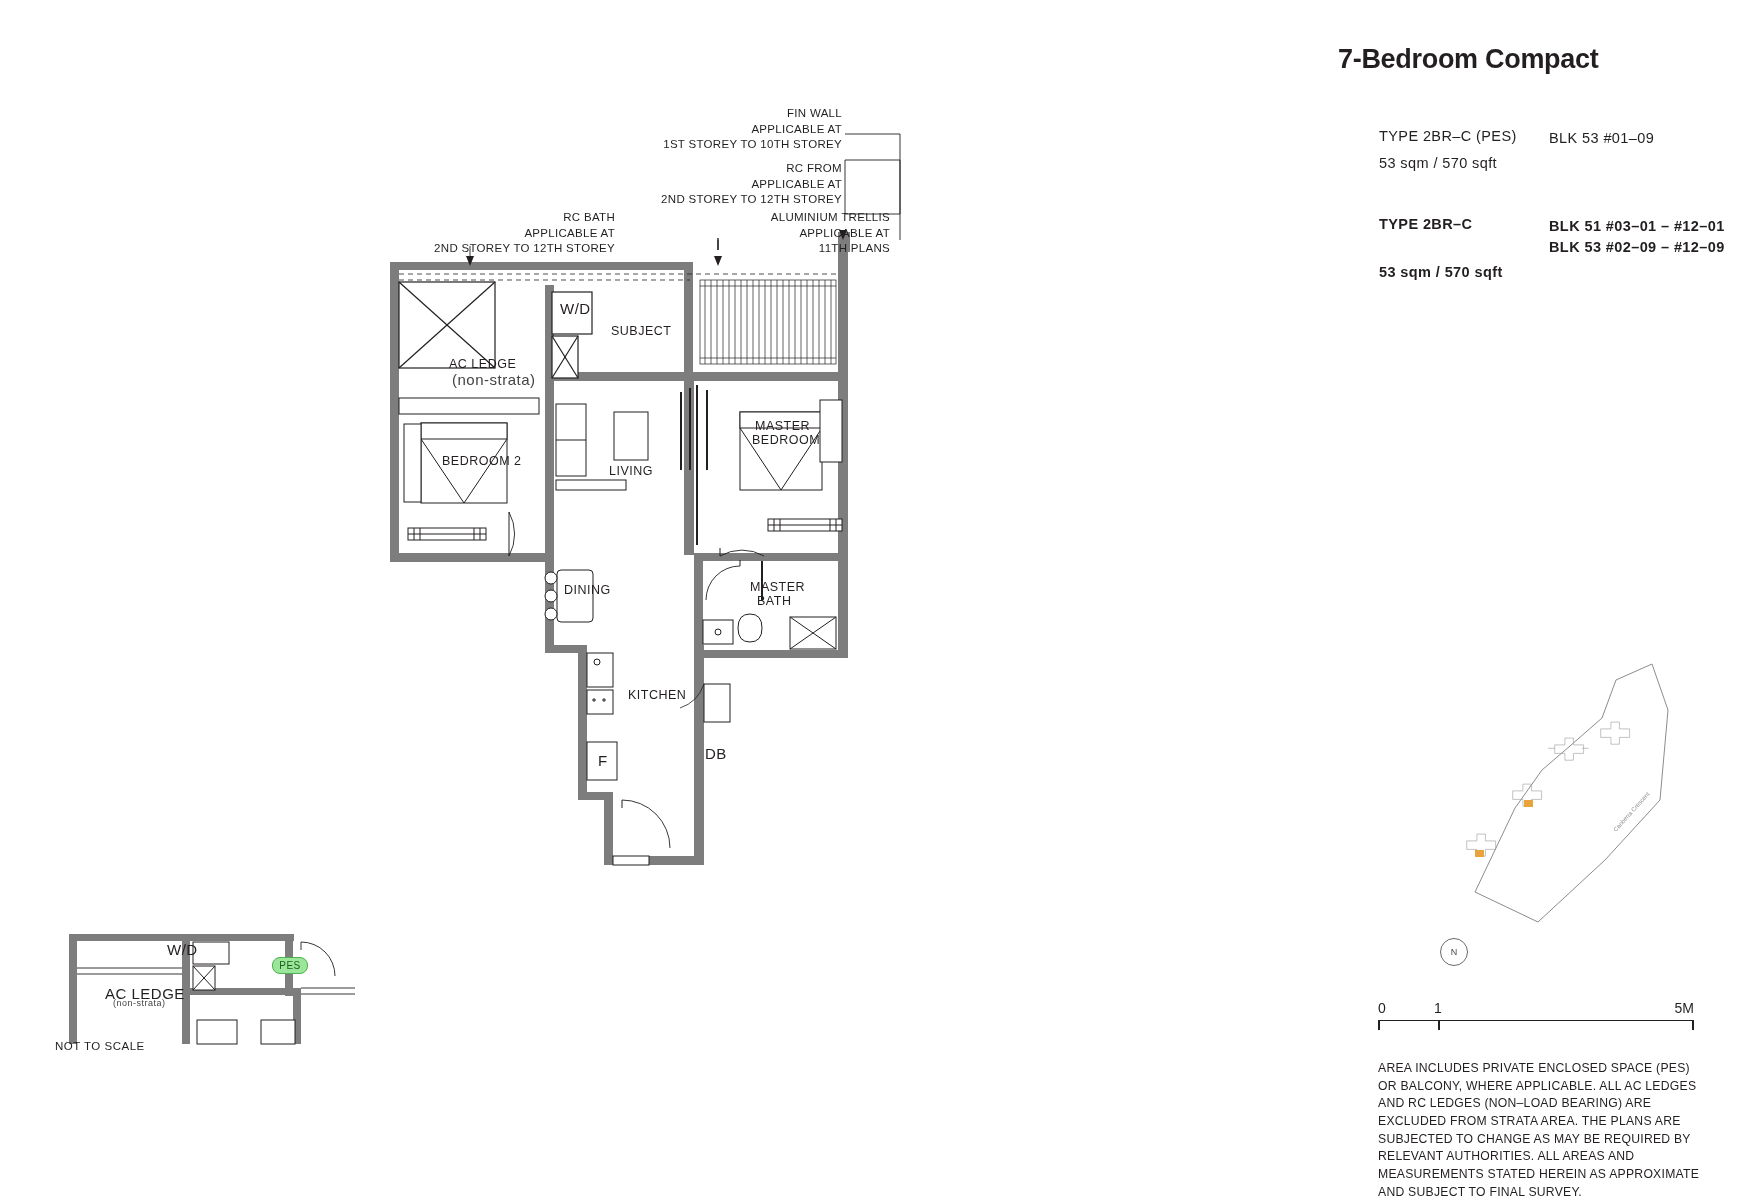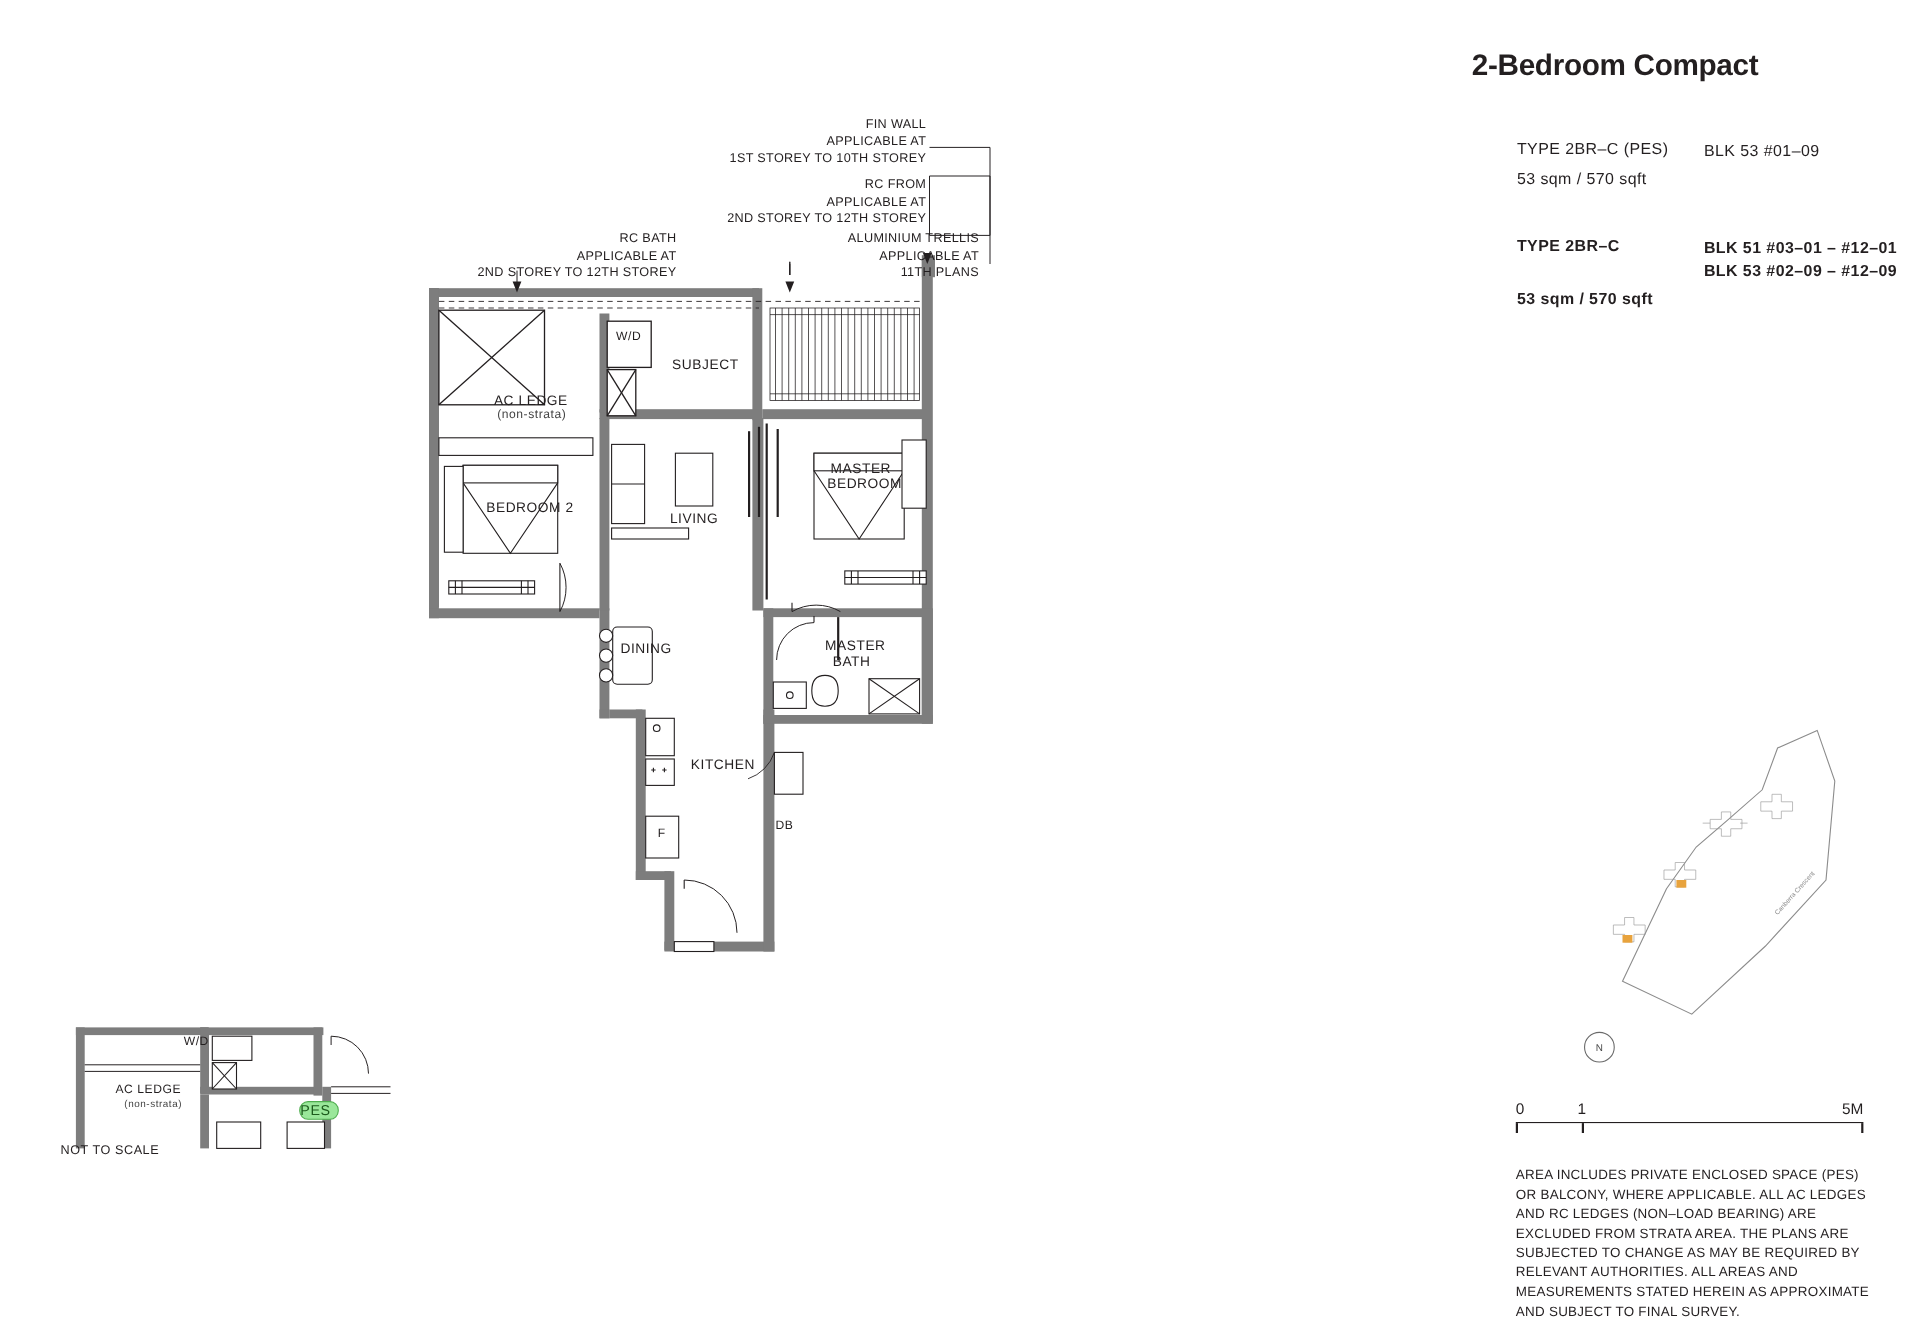--- a/index.html
+++ b/index.html
@@ -34,29 +34,29 @@
     font-size:12.2px;line-height:1.45;letter-spacing:0.25px;
   }
   
   #keyplan{left:1420px;top:650px;width:270px;height:290px;}
   #compass{left:1440px;top:938px;width:26px;height:26px;border:1.3px solid #6a6a6a;border-radius:50%;
            font-size:9px;text-align:center;line-height:26px;color:#4a4a4a;}
   
   #plan{left:0;top:0;width:1000px;height:1000px;}
   
   .plabel{font-size:12.5px;letter-spacing:0.5px;color:#231f20;}
-  .plabel.small{font-size:11px;}
+  .plabel.small{font-size:15px;}
   .callout{font-size:11.5px;line-height:1.35;letter-spacing:0.3px;text-align:right;}
   
   #inset{left:55px;top:920px;width:340px;height:130px;}
   #notscale{left:55px;top:1040px;font-size:11.5px;letter-spacing:0.5px;}
   #pes-pill{
     left:272px;top:957px;width:34px;height:15px;border-radius:8px;
     background:#9ae79a;border:1px solid #4fae4f;color:#1d5c1d;
-    font-size:13px;text-align:left;line-height:15px;letter-spacing:0.5px;margin-top:44px;
+    font-size:10px;text-align:center;line-height:15px;letter-spacing:0.5px;
   }
 </style>
 </head>
 <body>
 
 <svg class="abs" id="plan" viewBox="0 0 1000 1000" width="1000" height="1000">
   <g fill="none" stroke="#231f20" stroke-width="1">
 
     <g fill="#7d7d7d" stroke="none">
 
@@ -282,21 +282,21 @@
   <div>ALUMINIUM TRELLIS</div>
   <div>APPLICABLE AT</div>
   <div>11TH PLANS</div>
 </div>
 <div class="abs callout" style="left:425px;top:210px;width:190px;">
   <div>RC BATH</div>
   <div>APPLICABLE AT</div>
   <div>2ND STOREY TO 12TH  STOREY</div>
 </div>
 
-<div class="abs" id="title">2-Bedroom Compact</div>
+<div class="abs" id="title">7-Bedroom Compact</div>
 
 <div class="abs unit-block" id="unit1">
   <div class="row">
     <div class="type">TYPE 2BR–C (PES)</div>
     <div class="blk blk-line">BLK 53  #01–09</div>
   </div>
   <div class="area">53 sqm / 570 sqft</div>
 </div>
 
 <div class="abs unit-block" id="unit2">

